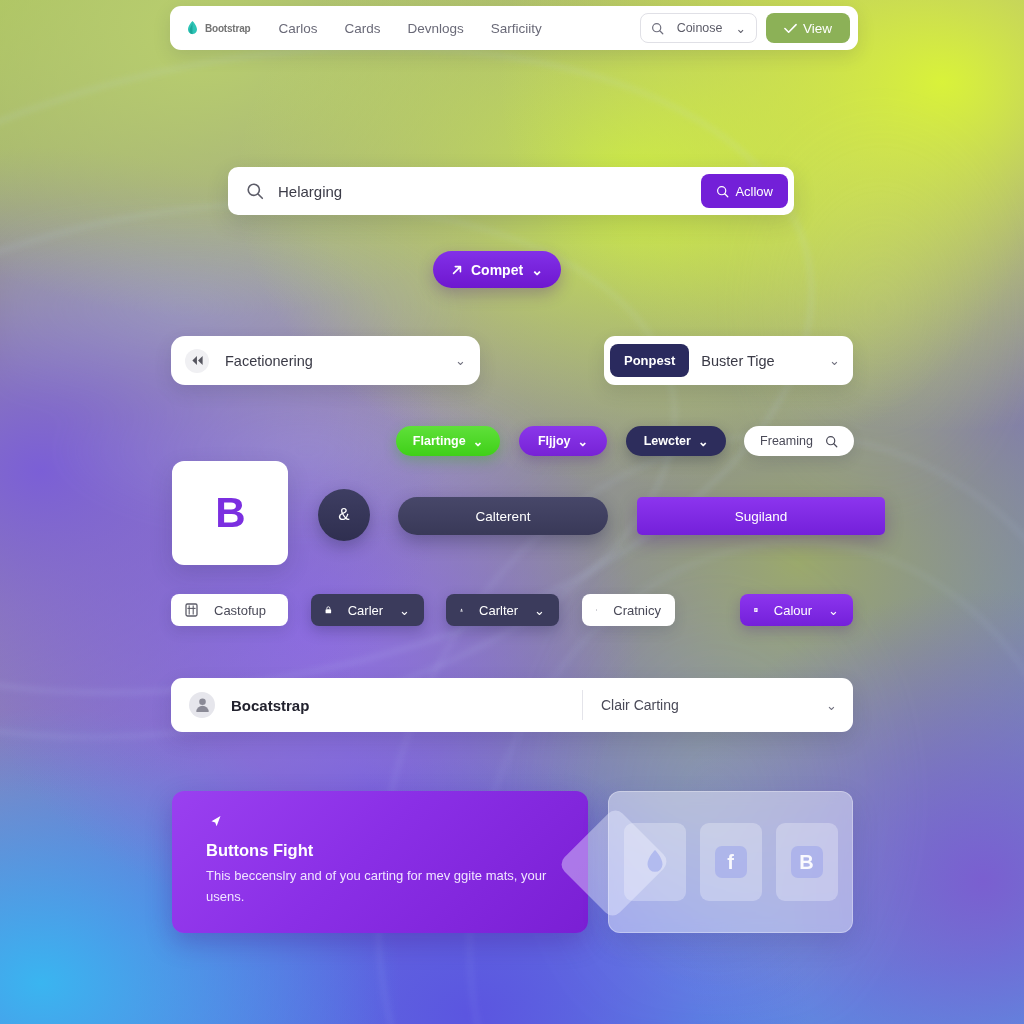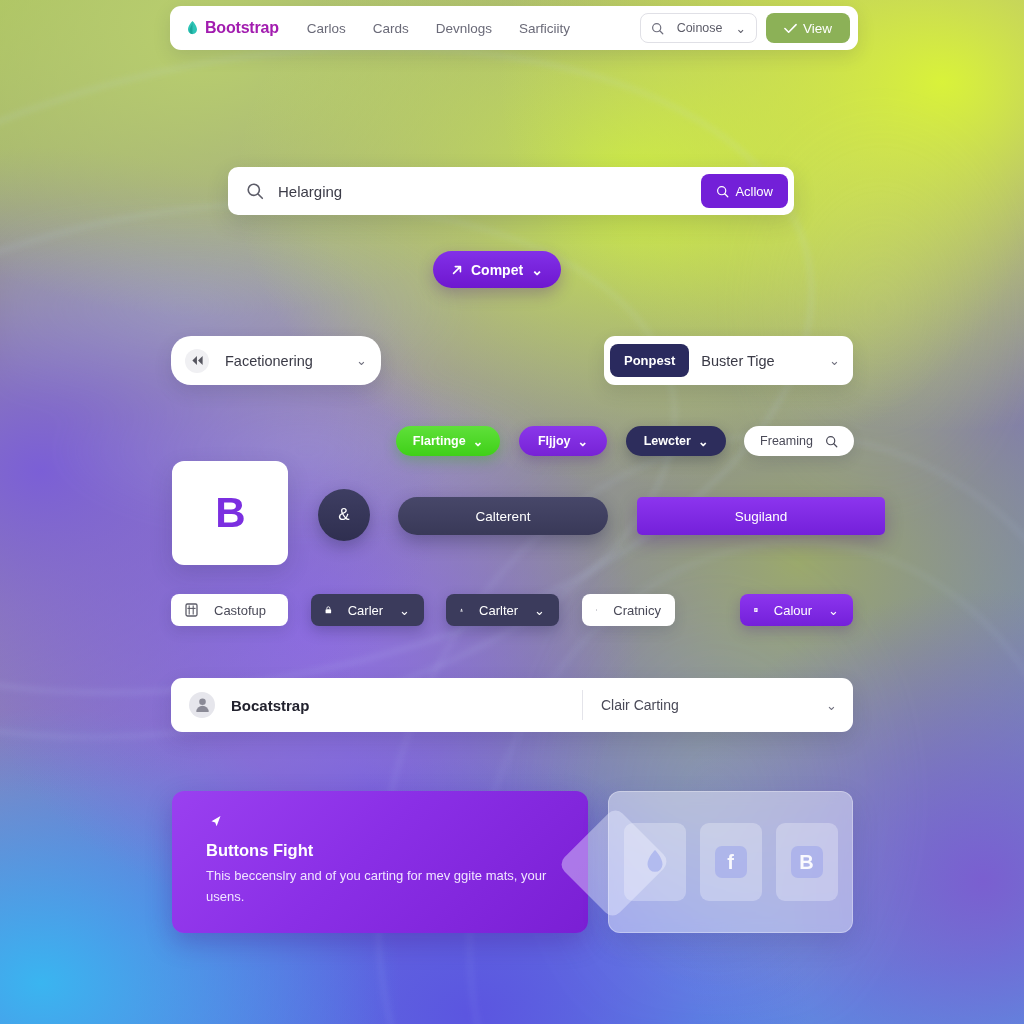--- a/index.html
+++ b/index.html
@@ -72,21 +72,21 @@
     width: 688px; height: 44px;
     background: #ffffff;
     border-radius: 11px;
     display: flex;
     align-items: center;
     padding: 0 8px 0 16px;
     box-shadow: 0 6px 18px rgba(40,40,80,.13);
   }
   .brand {
     display: flex; align-items: center; gap: 6px;
-    font-size: 16px; font-weight: bold; color: #a21caf;
+    font-size: 10px; font-weight: bold; color: #737373;
     letter-spacing: -.2px;
     margin-right: 28px;
     white-space: nowrap;
   }
   .brand-icon { width: 13px; height: 15px; display: block; }
   .nav-links { display: flex; align-items: center; gap: 27px; }
   .nav-link {
     font-size: 13.5px; color: #6a6a78; white-space: nowrap;
     cursor: pointer;
   }
@@ -151,23 +151,23 @@
     color: #fff; font-size: 14px; font-weight: bold;
     box-shadow: 0 6px 16px rgba(70,20,140,.30);
     white-space: nowrap;
     cursor: pointer;
   }
 
   
   .sel-faction {
     position: absolute;
     left: 171px; top: 336px;
-    width: 210px; height: 49px;
+    width: 309px; height: 49px;
     background: #fff;
-    border-radius: 20px;
+    border-radius: 14px;
     display: flex; align-items: center;
     padding: 0 14px;
     box-shadow: 0 7px 18px rgba(40,40,80,.14);
   }
   .faction-badge {
     width: 24px; height: 24px; border-radius: 50%;
     background: #f0f0f3;
     display: flex; align-items: center; justify-content: center;
     margin-right: 16px;
     flex: 0 0 auto;

